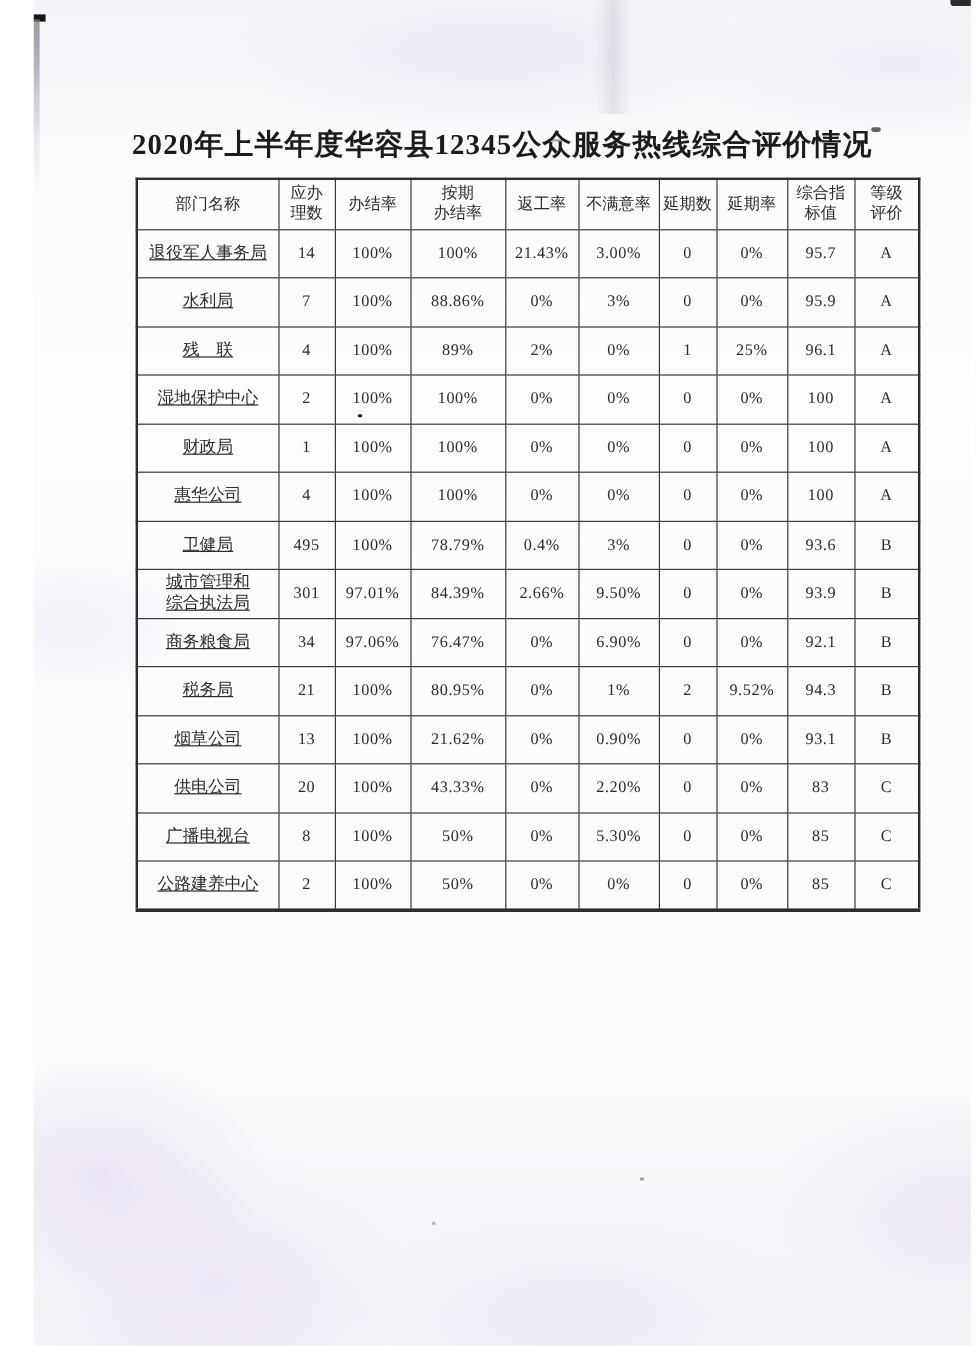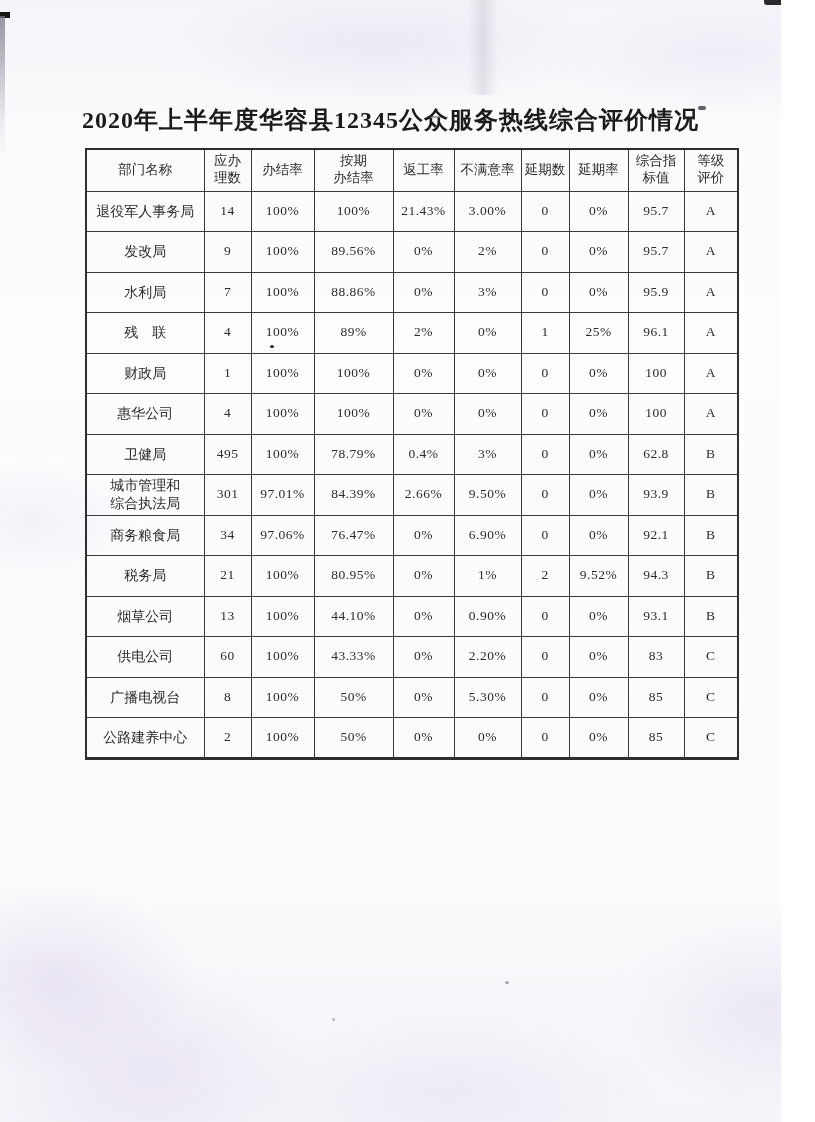--- a/index.html
+++ b/index.html
@@ -16,20 +16,21 @@
     background-image:
       radial-gradient(ellipse 320px 90px at 380px 45px,  rgba(228,222,240,0.55), transparent 70%),
       radial-gradient(ellipse 260px 80px at 720px 55px,  rgba(230,224,242,0.45), transparent 70%),
       radial-gradient(ellipse 200px 140px at 55px 980px,  rgba(222,213,236,0.55), transparent 70%),
       radial-gradient(ellipse 240px 160px at 150px 1070px, rgba(224,216,238,0.50), transparent 70%),
       radial-gradient(ellipse 230px 140px at 770px 1010px, rgba(223,215,237,0.45), transparent 70%),
       radial-gradient(ellipse 300px 120px at 450px 1090px, rgba(227,220,240,0.40), transparent 70%),
       radial-gradient(ellipse 160px 90px at 30px 520px,   rgba(229,223,241,0.35), transparent 70%),
       linear-gradient(#f6f4f9, #fbfafc 130px, #fdfcfe 320px, #fbfafc 880px, #f6f3f9 1122px);
     overflow: hidden;
+    margin-left: 28px;
   }
 
   .title {
     position: absolute;
     top: 104px; left: 0; width: 100%;
     margin: 0;
     text-align: center;
     font-size: 24px;
     font-weight: 700;
     letter-spacing: 1px;
@@ -50,21 +51,21 @@
     border: 1.6px solid #3a3a3c;
     text-align: center;
     vertical-align: middle;
     padding: 0 2px;
     color: #2b2b2d;
     white-space: pre-line;
     font-weight: normal;
   }
   .eval thead th { height: 42px; font-size: 13.5px; line-height: 1.25; }
   .eval tbody td { height: 40.5px; font-size: 13.5px; letter-spacing: 0.5px; line-height: 1.25; }
-  .eval tbody td:first-child { letter-spacing: 0; font-size: 14px; }
+  .eval tbody td:first-child { letter-spacing: 0; font-size: 14px; text-decoration: underline; }
 
   
   .c0 { width: 118px; } .c1 { width: 47px; } .c2 { width: 63px; }
   .c3 { width: 79px; }  .c4 { width: 61px; } .c5 { width: 67px; }
   .c6 { width: 48px; }  .c7 { width: 59px; } .c8 { width: 56px; }
   .c9 { width: 54px; }
 
   
   .artifact { position: absolute; pointer-events: none; }
   .a-tl-dash  { left: 0; top: 12px; width: 10px; height: 6px; background: #161617; }
@@ -137,32 +138,20 @@
           <td>100%</td>
           <td>100%</td>
           <td>21.43%</td>
           <td>3.00%</td>
           <td>0</td>
           <td>0%</td>
           <td>95.7</td>
           <td>A</td>
         </tr>
         <tr>
-          <td>发改局</td>
-          <td>9</td>
-          <td>100%</td>
-          <td>89.56%</td>
-          <td>0%</td>
-          <td>2%</td>
-          <td>0</td>
-          <td>0%</td>
-          <td>95.7</td>
-          <td>A</td>
-        </tr>
-        <tr>
           <td>水利局</td>
           <td>7</td>
           <td>100%</td>
           <td>88.86%</td>
           <td>0%</td>
           <td>3%</td>
           <td>0</td>
           <td>0%</td>
           <td>95.9</td>
           <td>A</td>
@@ -173,20 +162,32 @@
           <td>100%</td>
           <td>89%</td>
           <td>2%</td>
           <td>0%</td>
           <td>1</td>
           <td>25%</td>
           <td>96.1</td>
           <td>A</td>
         </tr>
         <tr>
+          <td>湿地保护中心</td>
+          <td>2</td>
+          <td>100%</td>
+          <td>100%</td>
+          <td>0%</td>
+          <td>0%</td>
+          <td>0</td>
+          <td>0%</td>
+          <td>100</td>
+          <td>A</td>
+        </tr>
+        <tr>
           <td>财政局</td>
           <td>1</td>
           <td>100%</td>
           <td>100%</td>
           <td>0%</td>
           <td>0%</td>
           <td>0</td>
           <td>0%</td>
           <td>100</td>
           <td>A</td>
@@ -205,21 +206,21 @@
         </tr>
         <tr>
           <td>卫健局</td>
           <td>495</td>
           <td>100%</td>
           <td>78.79%</td>
           <td>0.4%</td>
           <td>3%</td>
           <td>0</td>
           <td>0%</td>
-          <td>62.8</td>
+          <td>93.6</td>
           <td>B</td>
         </tr>
         <tr>
           <td>城市管理和
 综合执法局</td>
           <td>301</td>
           <td>97.01%</td>
           <td>84.39%</td>
           <td>2.66%</td>
           <td>9.50%</td>
@@ -249,31 +250,31 @@
           <td>1%</td>
           <td>2</td>
           <td>9.52%</td>
           <td>94.3</td>
           <td>B</td>
         </tr>
         <tr>
           <td>烟草公司</td>
           <td>13</td>
           <td>100%</td>
-          <td>44.10%</td>
+          <td>21.62%</td>
           <td>0%</td>
           <td>0.90%</td>
           <td>0</td>
           <td>0%</td>
           <td>93.1</td>
           <td>B</td>
         </tr>
         <tr>
           <td>供电公司</td>
-          <td>60</td>
+          <td>20</td>
           <td>100%</td>
           <td>43.33%</td>
           <td>0%</td>
           <td>2.20%</td>
           <td>0</td>
           <td>0%</td>
           <td>83</td>
           <td>C</td>
         </tr>
         <tr>

